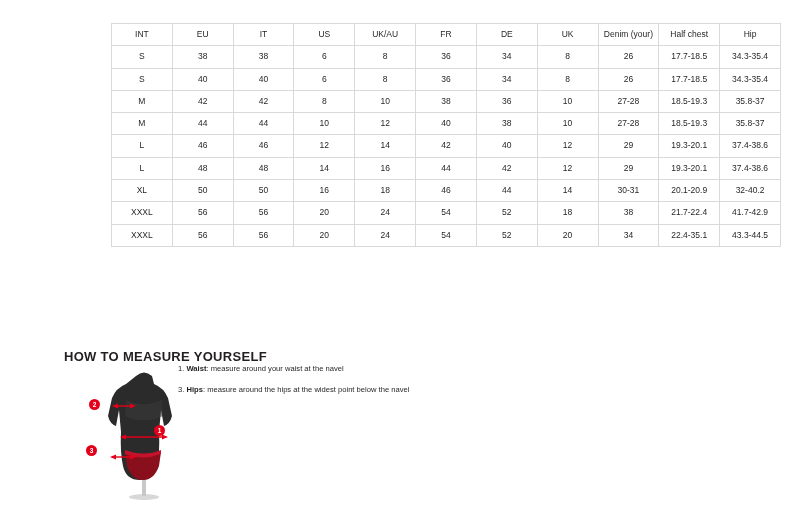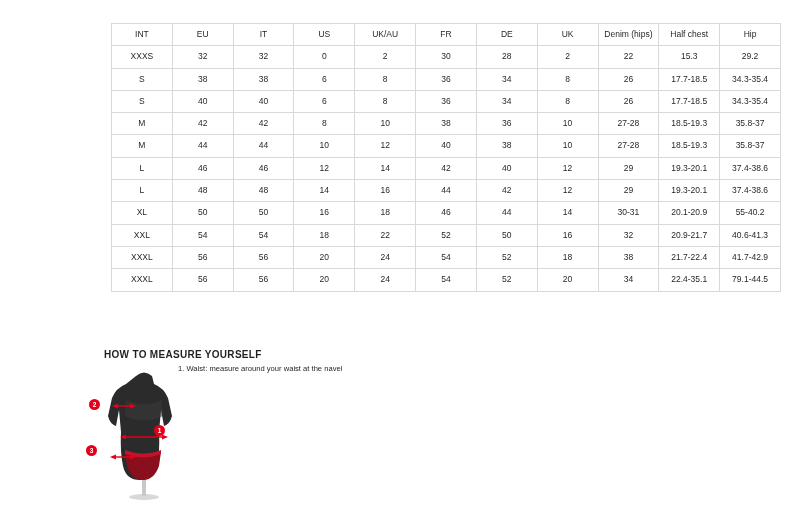--- a/index.html
+++ b/index.html
@@ -50,25 +50,24 @@
   }
   table.size-table th {
     font-weight: normal;
   }
 
   
   .howto-title {
     position: absolute;
     left: 64px;
     top: 349px;
-    font-size: 10px;
+    font-size: 13px;
     font-weight: bold;
     letter-spacing: 0.3px;
     color: #231f20;
-    margin-left: 40px;
   }
   .figure {
     position: absolute;
     left: 82px;
     top: 366px;
     width: 120px;
     height: 135px;
   }
   .measure-list {
     position: absolute;
@@ -80,21 +79,21 @@
     font-size: 7.6px;
     line-height: 1.2;
     color: #231f20;
     margin-bottom: 11.5px;
     white-space: nowrap;
   }
   .measure-item .num {
     font-weight: normal;
   }
   .measure-item .term {
-    font-weight: normal;
+    font-weight: bold;
     margin-top: 26px;
   }
 
   
   .bullet {
     position: absolute;
     width: 11px;
     height: 11px;
     border-radius: 50%;
     background: #e2001a;
@@ -118,39 +117,26 @@
       <thead>
         <tr id="thead-row">
             <th>INT</th>
             <th>EU</th>
             <th>IT</th>
             <th>US</th>
             <th>UK/AU</th>
             <th>FR</th>
             <th>DE</th>
             <th>UK</th>
-            <th>Denim (hips)</th>
+            <th>Denim (your)</th>
             <th>Half chest</th>
             <th>Hip</th>
           </tr>
       </thead>
       <tbody id="tbody-rows">
-          <tr>
-            <td>XXXS</td>
-            <td>32</td>
-            <td>32</td>
-            <td>0</td>
-            <td>2</td>
-            <td>30</td>
-            <td>28</td>
-            <td>2</td>
-            <td>22</td>
-            <td>15.3</td>
-            <td>29.2</td>
-          </tr>
           <tr>
             <td>S</td>
             <td>38</td>
             <td>38</td>
             <td>6</td>
             <td>8</td>
             <td>36</td>
             <td>34</td>
             <td>8</td>
             <td>26</td>
@@ -226,34 +212,21 @@
             <td>XL</td>
             <td>50</td>
             <td>50</td>
             <td>16</td>
             <td>18</td>
             <td>46</td>
             <td>44</td>
             <td>14</td>
             <td>30-31</td>
             <td>20.1-20.9</td>
-            <td>55-40.2</td>
-          </tr>
-          <tr>
-            <td>XXL</td>
-            <td>54</td>
-            <td>54</td>
-            <td>18</td>
-            <td>22</td>
-            <td>52</td>
-            <td>50</td>
-            <td>16</td>
-            <td>32</td>
-            <td>20.9-21.7</td>
-            <td>40.6-41.3</td>
+            <td>32-40.2</td>
           </tr>
           <tr>
             <td>XXXL</td>
             <td>56</td>
             <td>56</td>
             <td>20</td>
             <td>24</td>
             <td>54</td>
             <td>52</td>
             <td>18</td>
@@ -265,21 +238,21 @@
             <td>XXXL</td>
             <td>56</td>
             <td>56</td>
             <td>20</td>
             <td>24</td>
             <td>54</td>
             <td>52</td>
             <td>20</td>
             <td>34</td>
             <td>22.4-35.1</td>
-            <td>79.1-44.5</td>
+            <td>43.3-44.5</td>
           </tr>
         </tbody>
     </table>
   </div>
 
   <div class="howto-title">HOW TO MEASURE YOURSELF</div>
 
   <div class="figure">
     <svg width="120" height="135" viewBox="0 0 120 135" xmlns="http://www.w3.org/2000/svg">
 
@@ -315,15 +288,16 @@
       <polygon points="54,91 48,88.4 48,93.6" fill="#e2001a"></polygon>
     </svg>
   </div>
 
   <div class="bullet b1">1</div>
   <div class="bullet b2">2</div>
   <div class="bullet b3">3</div>
 
   <div class="measure-list" id="measure-list">
       <div class="measure-item"><span class="num">1.</span> <span class="term">Waist</span><span>: measure around your waist at the navel</span></div>
+      <div class="measure-item"><span class="num">3.</span> <span class="term">Hips</span><span>: measure around the hips at the widest point below the navel</span></div>
     </div>
 
 </div>
 
 </body></html>

